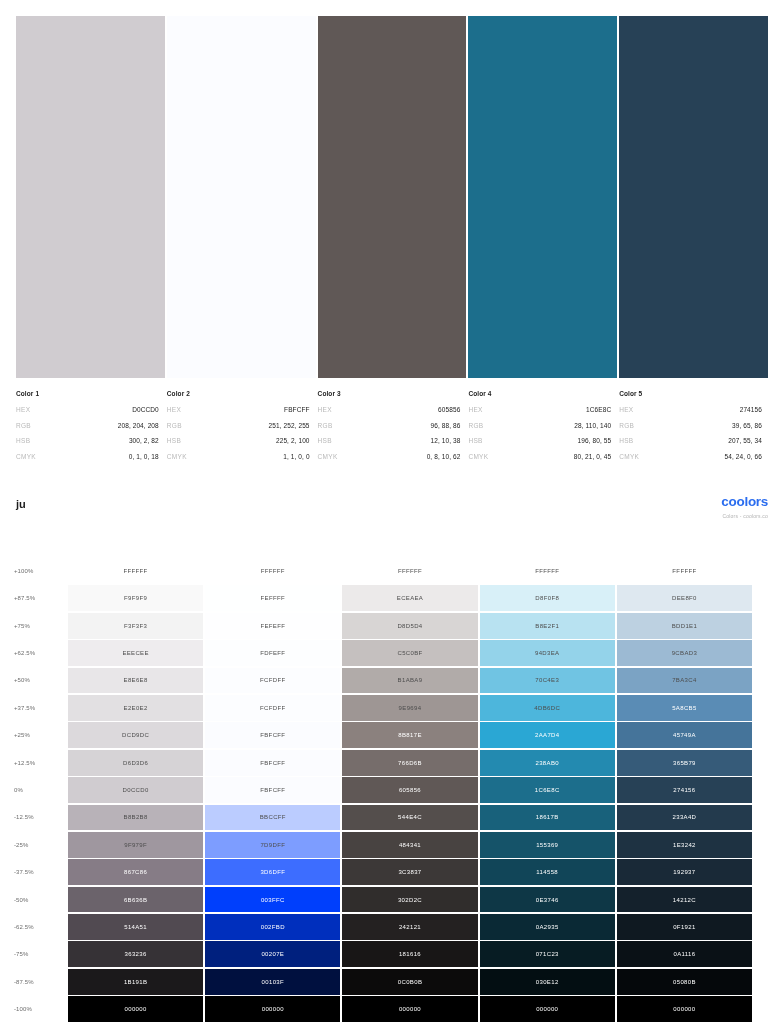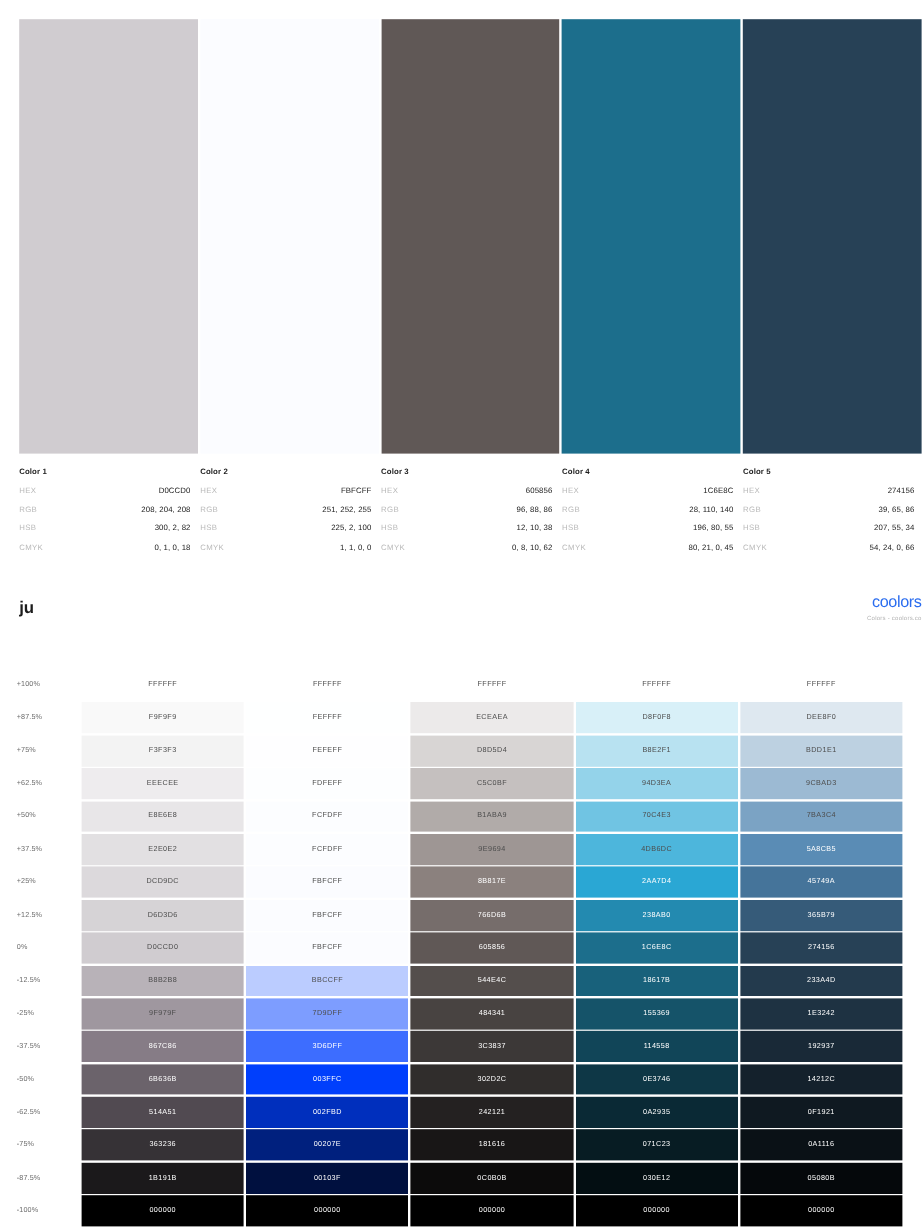--- a/index.html
+++ b/index.html
@@ -68,33 +68,33 @@
     position: absolute;
     left: 16px;
     top: 495px;
     width: 752px;
     height: 34px;
   }
   #page-title {
     position: absolute;
     left: 0;
     top: 3px;
-    font-size: 14px;
+    font-size: 11px;
     font-weight: bold;
     color: #1c1c1c;
   }
   #brand-logo-wrap {
     position: absolute;
     right: 0;
     top: 0;
     text-align: right;
   }
   #brand-logo {
     font-size: 13.5px;
-    font-weight: normal;
+    font-weight: bold;
     color: #2b6def;
     letter-spacing: -0.3px;
     line-height: 1;
   }
   #brand-subtitle {
     font-size: 5px;
     color: #b2b2b2;
     margin-top: 4px;
     letter-spacing: 0.2px;
   }

